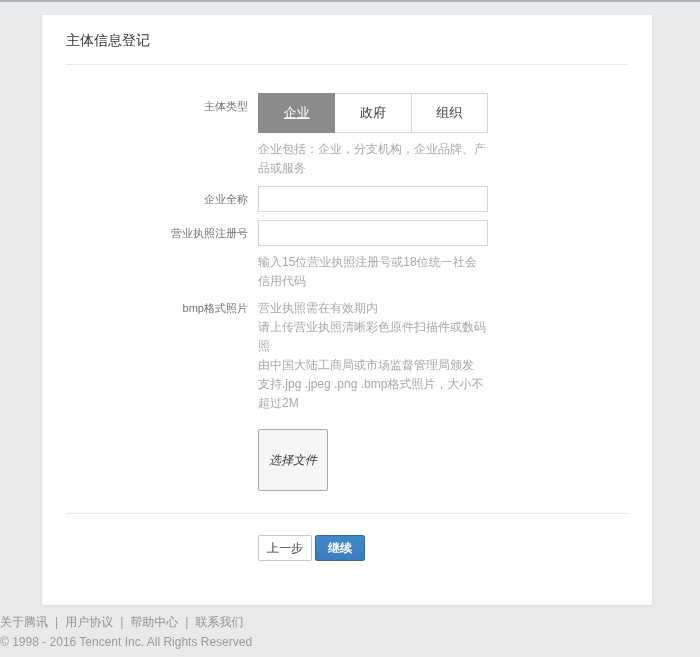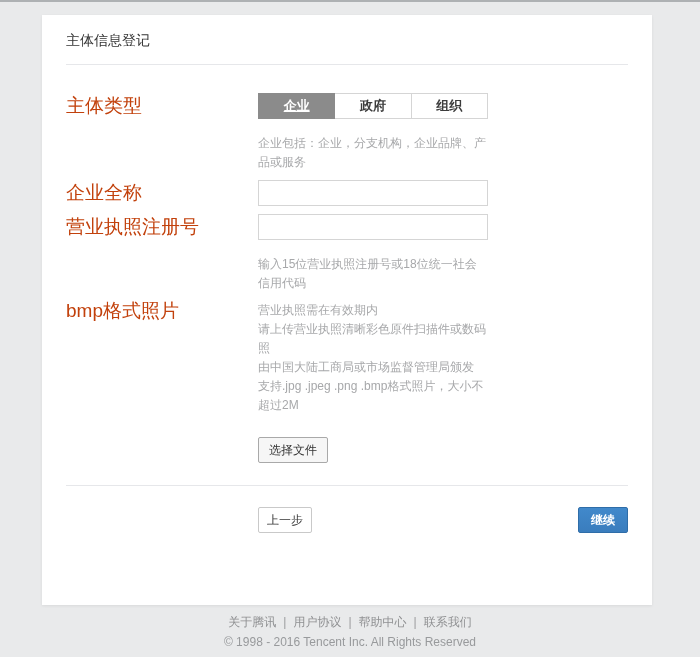--- a/index.html
+++ b/index.html
@@ -20,75 +20,76 @@
     padding:0 24px;
   }
   .card-title {
     padding-top:18px;
     font-size:14px; color:#333; line-height:15px;
   }
   .title-divider { margin-top:16px; border-bottom:1px solid #e6e7ea; }
   .form { margin-top:28px; }
   .form-row { display:flex; margin-bottom:8px; }
   .form-label {
-    width:192px; padding-right:10px; 
-    font-size:19px; color:#c2410c; line-height:26px; flex-shrink:0;
+    width:192px; padding-right:10px; text-align:right;
+    font-size:11px; color:#737373; line-height:26px; flex-shrink:0;
   }
   .form-label.top-align { line-height:19px; }
   .form-control { width:230px; }
-  .tab-group { display:flex; height:26px;font-weight:bold; }
+  .tab-group { display:flex; height:40px; }
   .tab {
     flex:1; display:flex; align-items:center; justify-content:center;
     font-size:13px; color:#3c3c3c;
     background:#fff; border:1px solid #d5d5d5;
     cursor:pointer;
   }
   .tab + .tab { margin-left:-1px; }
   .tab.selected {
     background:#8b8b8b; border-color:#8b8b8b;
     color:#fff; text-decoration:underline; z-index:1;
   }
   .text-input {
     width:230px; height:26px;
     border:1px solid #d5d5d5; background:#fff;
     padding:0 6px; font-size:13px; color:#333;
     font-family:"Liberation Sans","DejaVu Sans",sans-serif;
   }
   .help {
-    margin-top:15px;
+    margin-top:7px;
     font-size:12px; color:#a7a8aa; line-height:19px;
     overflow-wrap:break-word;
   }
   .help-block { font-size:12px; color:#a7a8aa; line-height:19px; overflow-wrap:break-word; }
   .choose-file-btn {
-    margin-top:22px;
+    margin-top:16px;
     font-size:12px; color:#333; line-height:12px;
     background:#f6f6f6; border:1px solid #a9a9a9; border-radius:2px;
-    padding:6px 10px; cursor:pointer;
+    padding:24px 10px; cursor:pointer;
     font-family:"Liberation Sans","DejaVu Sans",sans-serif;
+    font-style:italic;
   }
   .section-divider { margin-top:22px; border-bottom:1px solid #e6e7ea; }
-  .actions { margin-top:21px; padding-left:192px; display:flex; align-items:center;justify-content:space-between; }
+  .actions { margin-top:21px; padding-left:192px; display:flex; align-items:center; }
   .btn {
     font-size:12px; line-height:12px; border-radius:2px; cursor:pointer;
     font-family:"Liberation Sans","DejaVu Sans",sans-serif;
   }
   .btn-prev {
     background:#fff; border:1px solid #c9c9c9; color:#333;
     padding:6px 8px;
   }
   .btn-continue {
-    margin-left:15px;
+    margin-left:3px;
     background:linear-gradient(#4189cb,#3a7dbd);
     border:1px solid #2f6da8; color:#fff; font-weight:bold;
     padding:6px 12px;
   }
   .footer {
     position:absolute; left:0; top:612px; width:700px;
-    text-align:center; font-size:12px; color:#8f9092;
+    font-size:12px; color:#8f9092;
   }
   .footer-links { line-height:16px; }
   .footer-link { color:#8f9092; cursor:pointer; }
   .footer-sep { color:#9b9c9e; margin:0 7px; }
   .copyright { margin-top:4px; line-height:16px; color:#989a9c; }
 </style>
 </head>
 <body>
 
 <div class="card">

